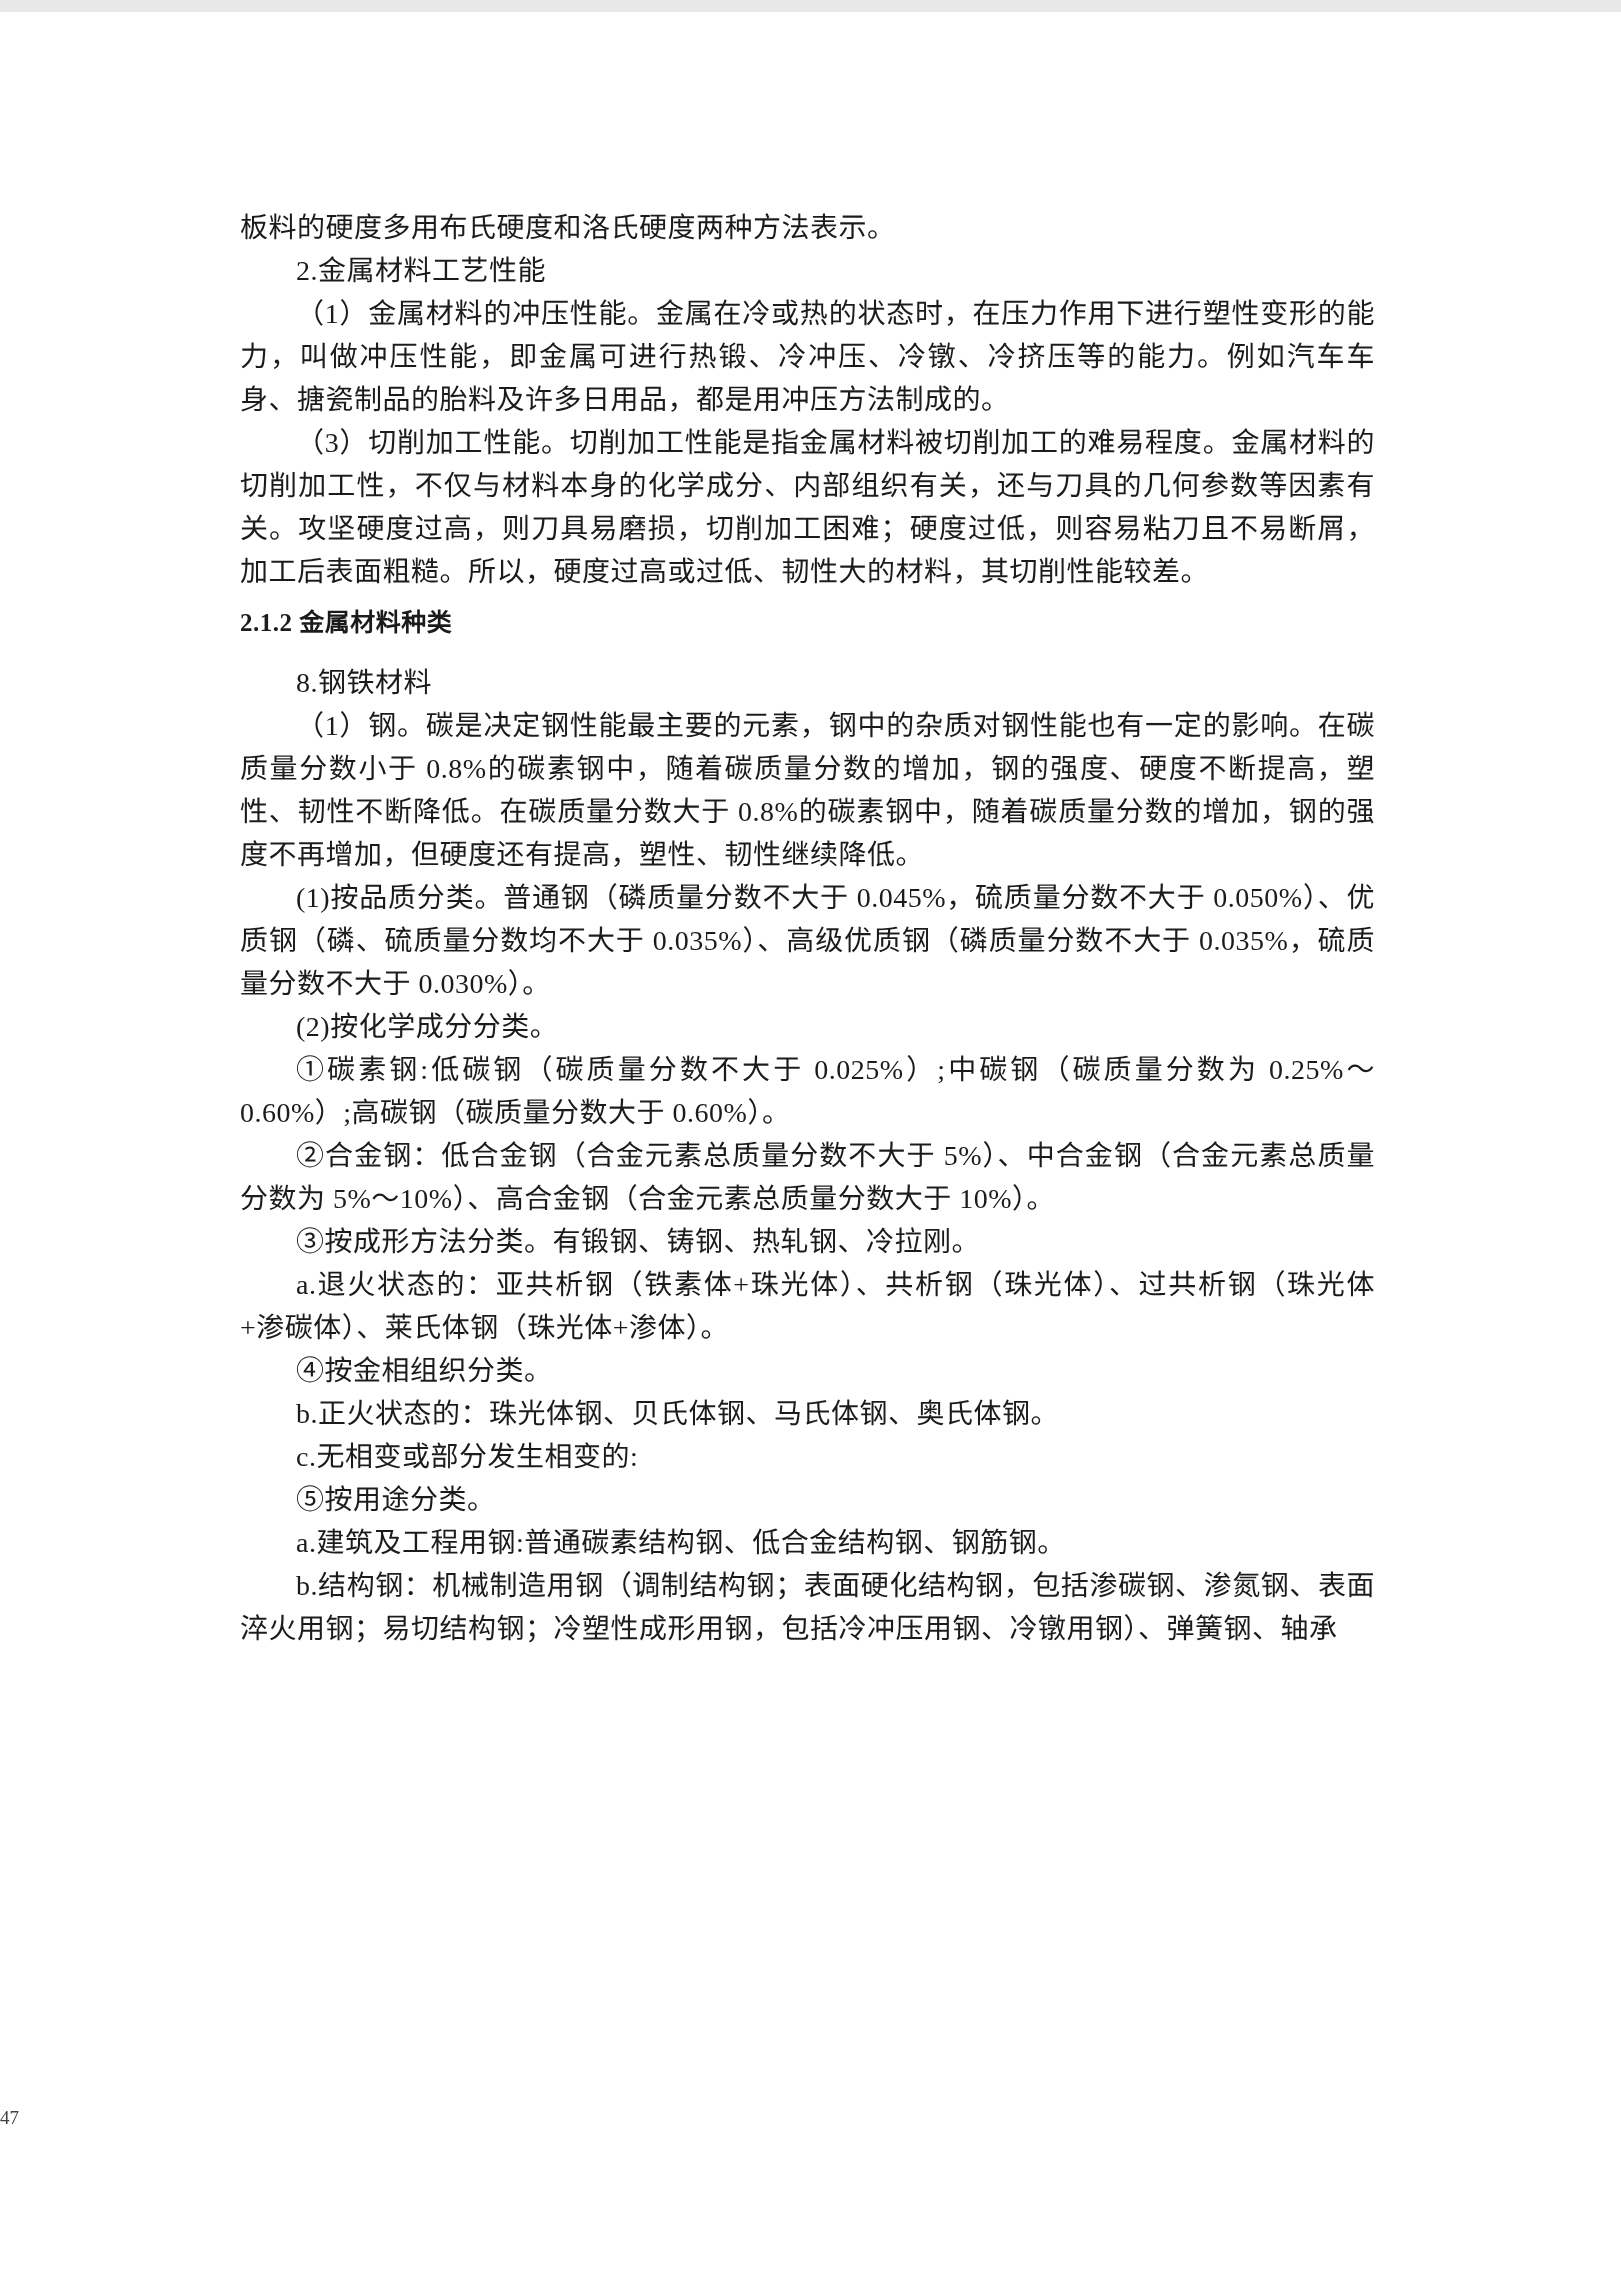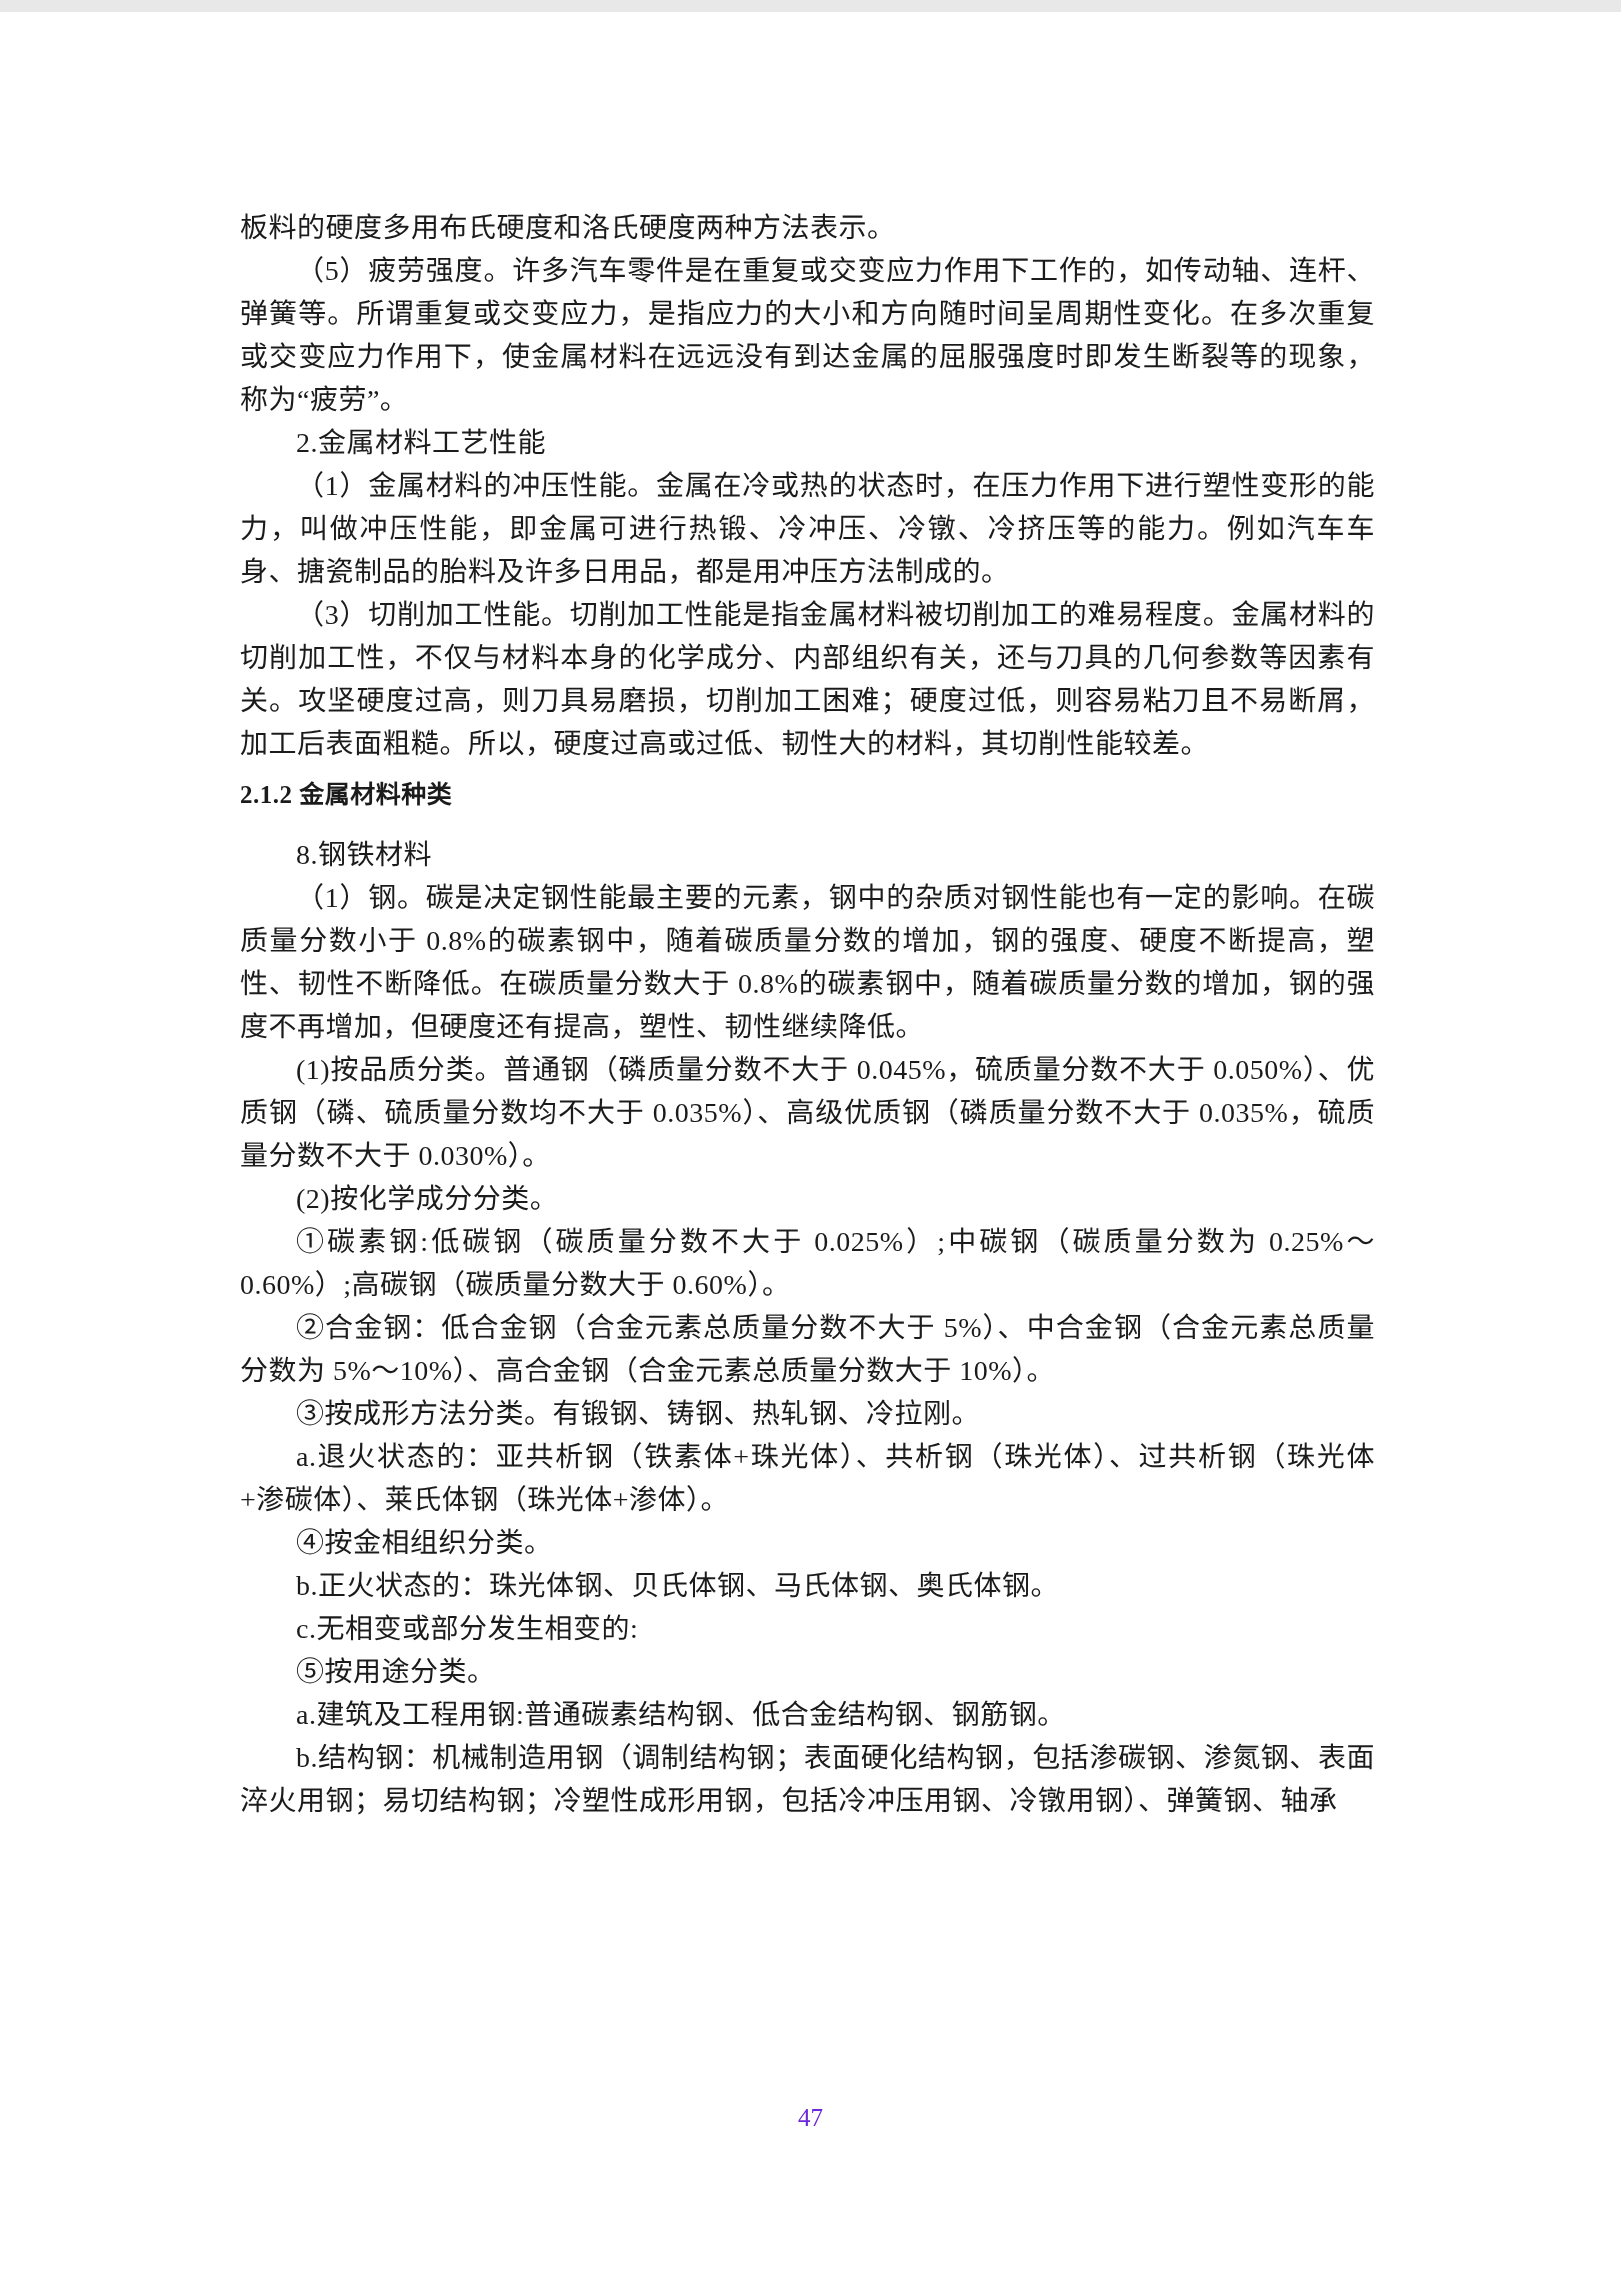--- a/index.html
+++ b/index.html
@@ -44,33 +44,32 @@
     line-height: 43px;
     font-weight: bold;
     text-indent: 0;
     font-family: "Liberation Serif", "DejaVu Serif", serif;
   }
   .footer {
     position: absolute;
     left: 0;
     top: 2090px;
     width: 100%;
-    text-align: center;
-    font-size: 25px;
+    text-align: left;
+    font-size: 19px;
     line-height: 31px;
-    color: #6d28d9;
+    color: #404040;
   }
 </style>
 </head>
 <body>
 
 <div class="page">
   <main class="content">
     <p class="para cont">板料的硬度多用布氏硬度和洛氏硬度两种方法表示。</p>
-    <p class="para">（5）疲劳强度。许多汽车零件是在重复或交变应力作用下工作的，如传动轴、连杆、弹簧等。所谓重复或交变应力，是指应力的大小和方向随时间呈周期性变化。在多次重复或交变应力作用下，使金属材料在远远没有到达金属的屈服强度时即发生断裂等的现象，称为“疲劳”。</p>
     <p class="para">2.金属材料工艺性能</p>
     <p class="para">（1）金属材料的冲压性能。金属在冷或热的状态时，在压力作用下进行塑性变形的能力，叫做冲压性能，即金属可进行热锻、冷冲压、冷镦、冷挤压等的能力。例如汽车车身、搪瓷制品的胎料及许多日用品，都是用冲压方法制成的。</p>
     <p class="para">（3）切削加工性能。切削加工性能是指金属材料被切削加工的难易程度。金属材料的切削加工性，不仅与材料本身的化学成分、内部组织有关，还与刀具的几何参数等因素有关。攻坚硬度过高，则刀具易磨损，切削加工困难；硬度过低，则容易粘刀且不易断屑，加工后表面粗糙。所以，硬度过高或过低、韧性大的材料，其切削性能较差。</p>
     <h2 class="section-heading">2.1.2 金属材料种类</h2>
     <p class="para">8.钢铁材料</p>
     <p class="para">（1）钢。碳是决定钢性能最主要的元素，钢中的杂质对钢性能也有一定的影响。在碳质量分数小于 0.8%的碳素钢中，随着碳质量分数的增加，钢的强度、硬度不断提高，塑性、韧性不断降低。在碳质量分数大于 0.8%的碳素钢中，随着碳质量分数的增加，钢的强度不再增加，但硬度还有提高，塑性、韧性继续降低。</p>
     <p class="para">(1)按品质分类。普通钢（磷质量分数不大于 0.045%，硫质量分数不大于 0.050%）、优质钢（磷、硫质量分数均不大于 0.035%）、高级优质钢（磷质量分数不大于 0.035%，硫质量分数不大于 0.030%）。</p>
     <p class="para">(2)按化学成分分类。</p>
     <p class="para">①碳素钢:低碳钢（碳质量分数不大于 0.025%）;中碳钢（碳质量分数为 0.25%～0.60%）;高碳钢（碳质量分数大于 0.60%）。</p>
     <p class="para">②合金钢：低合金钢（合金元素总质量分数不大于 5%）、中合金钢（合金元素总质量分数为 5%～10%）、高合金钢（合金元素总质量分数大于 10%）。</p>

